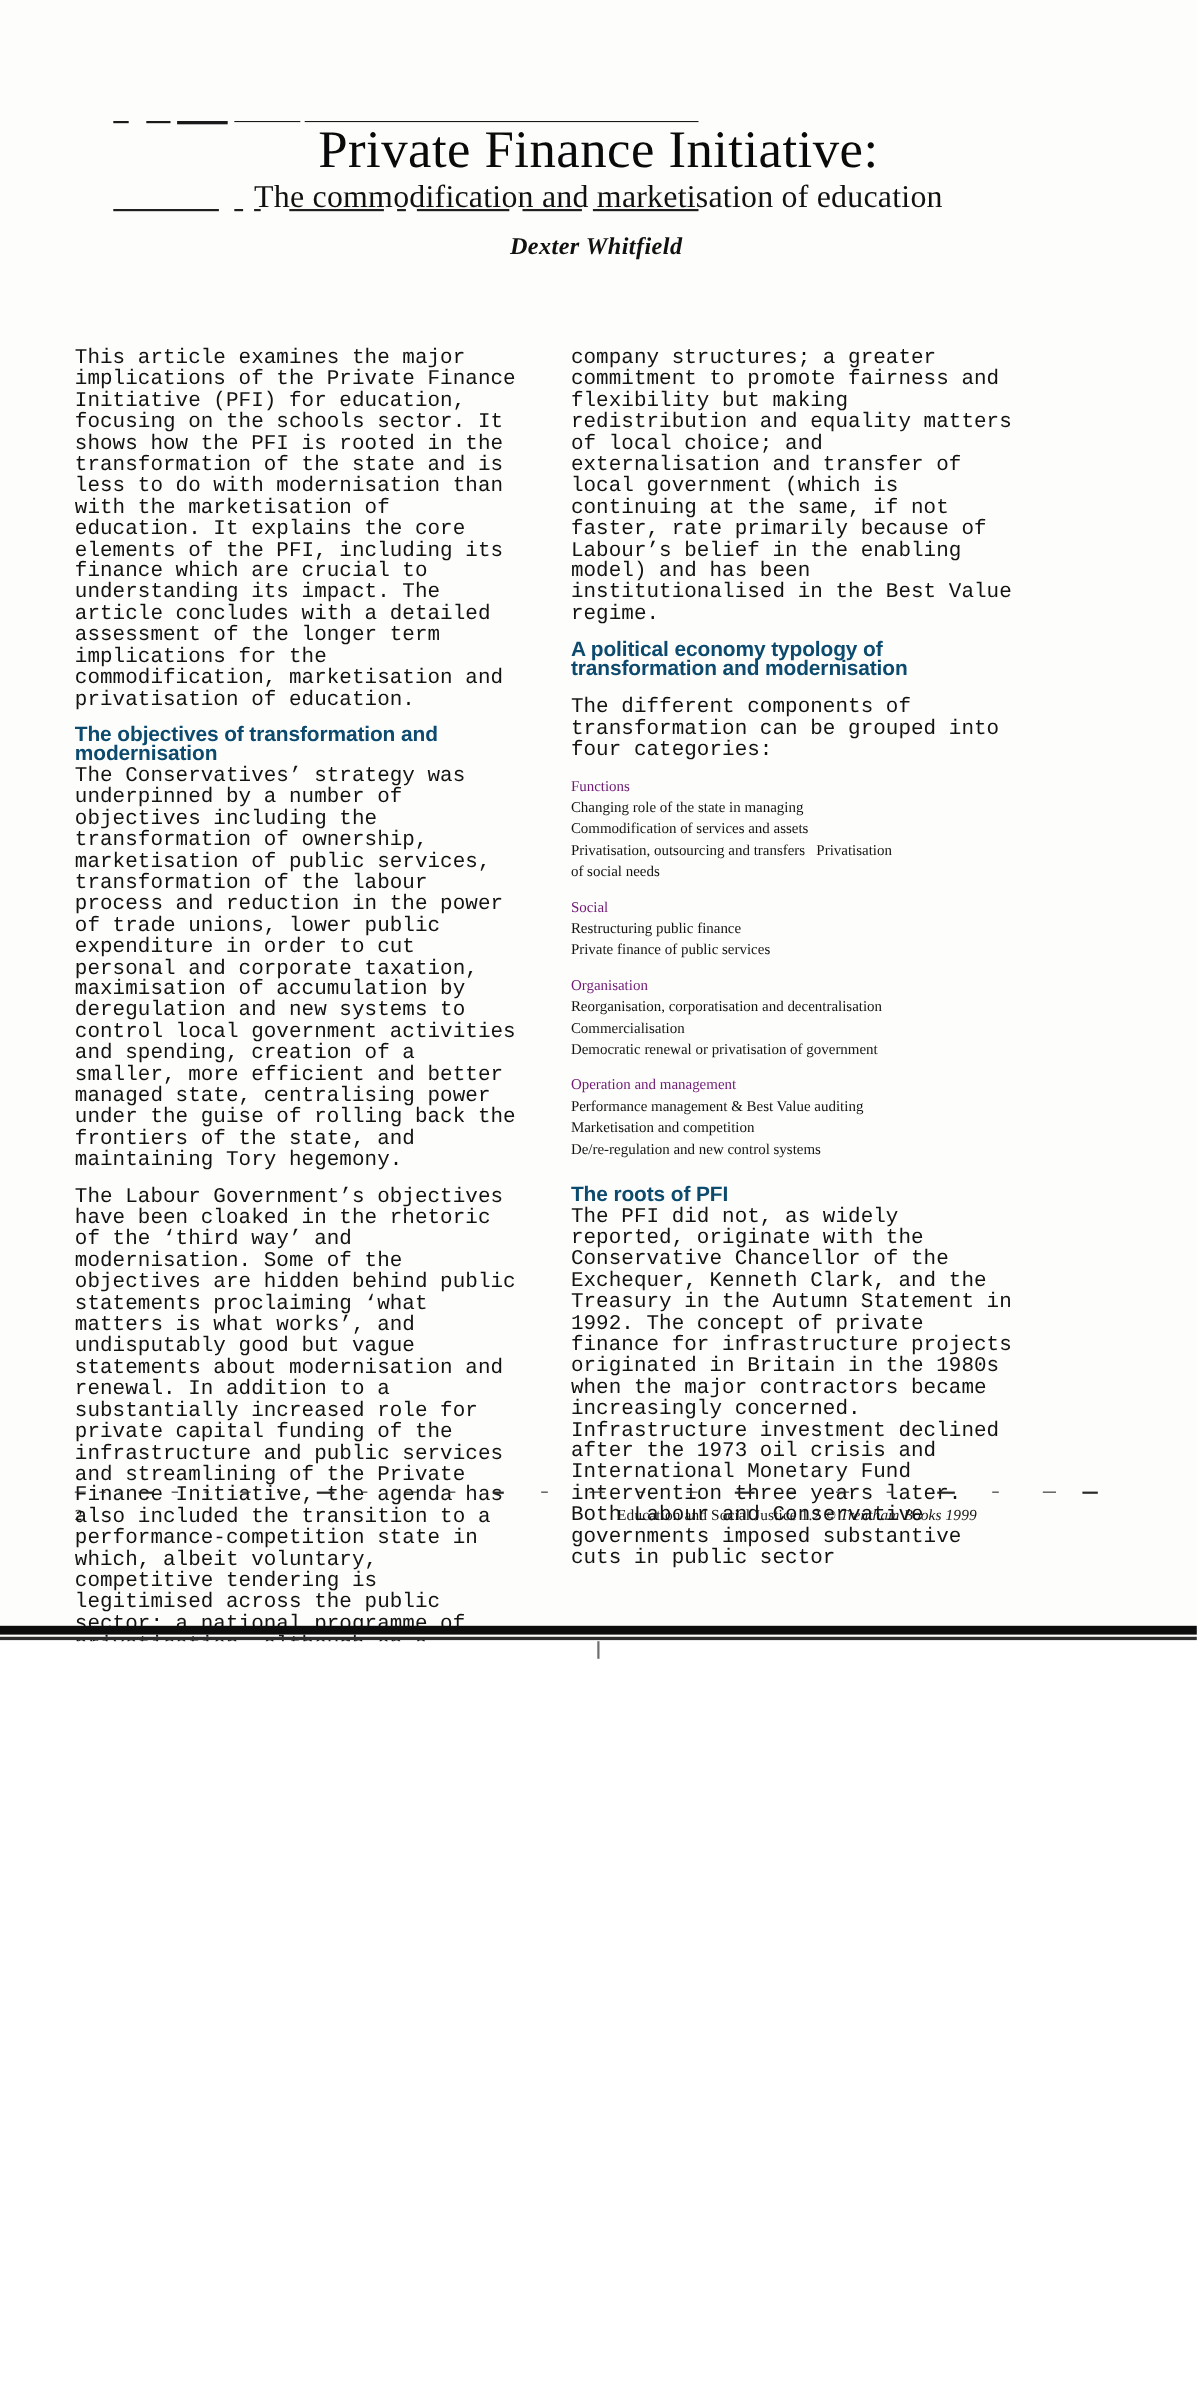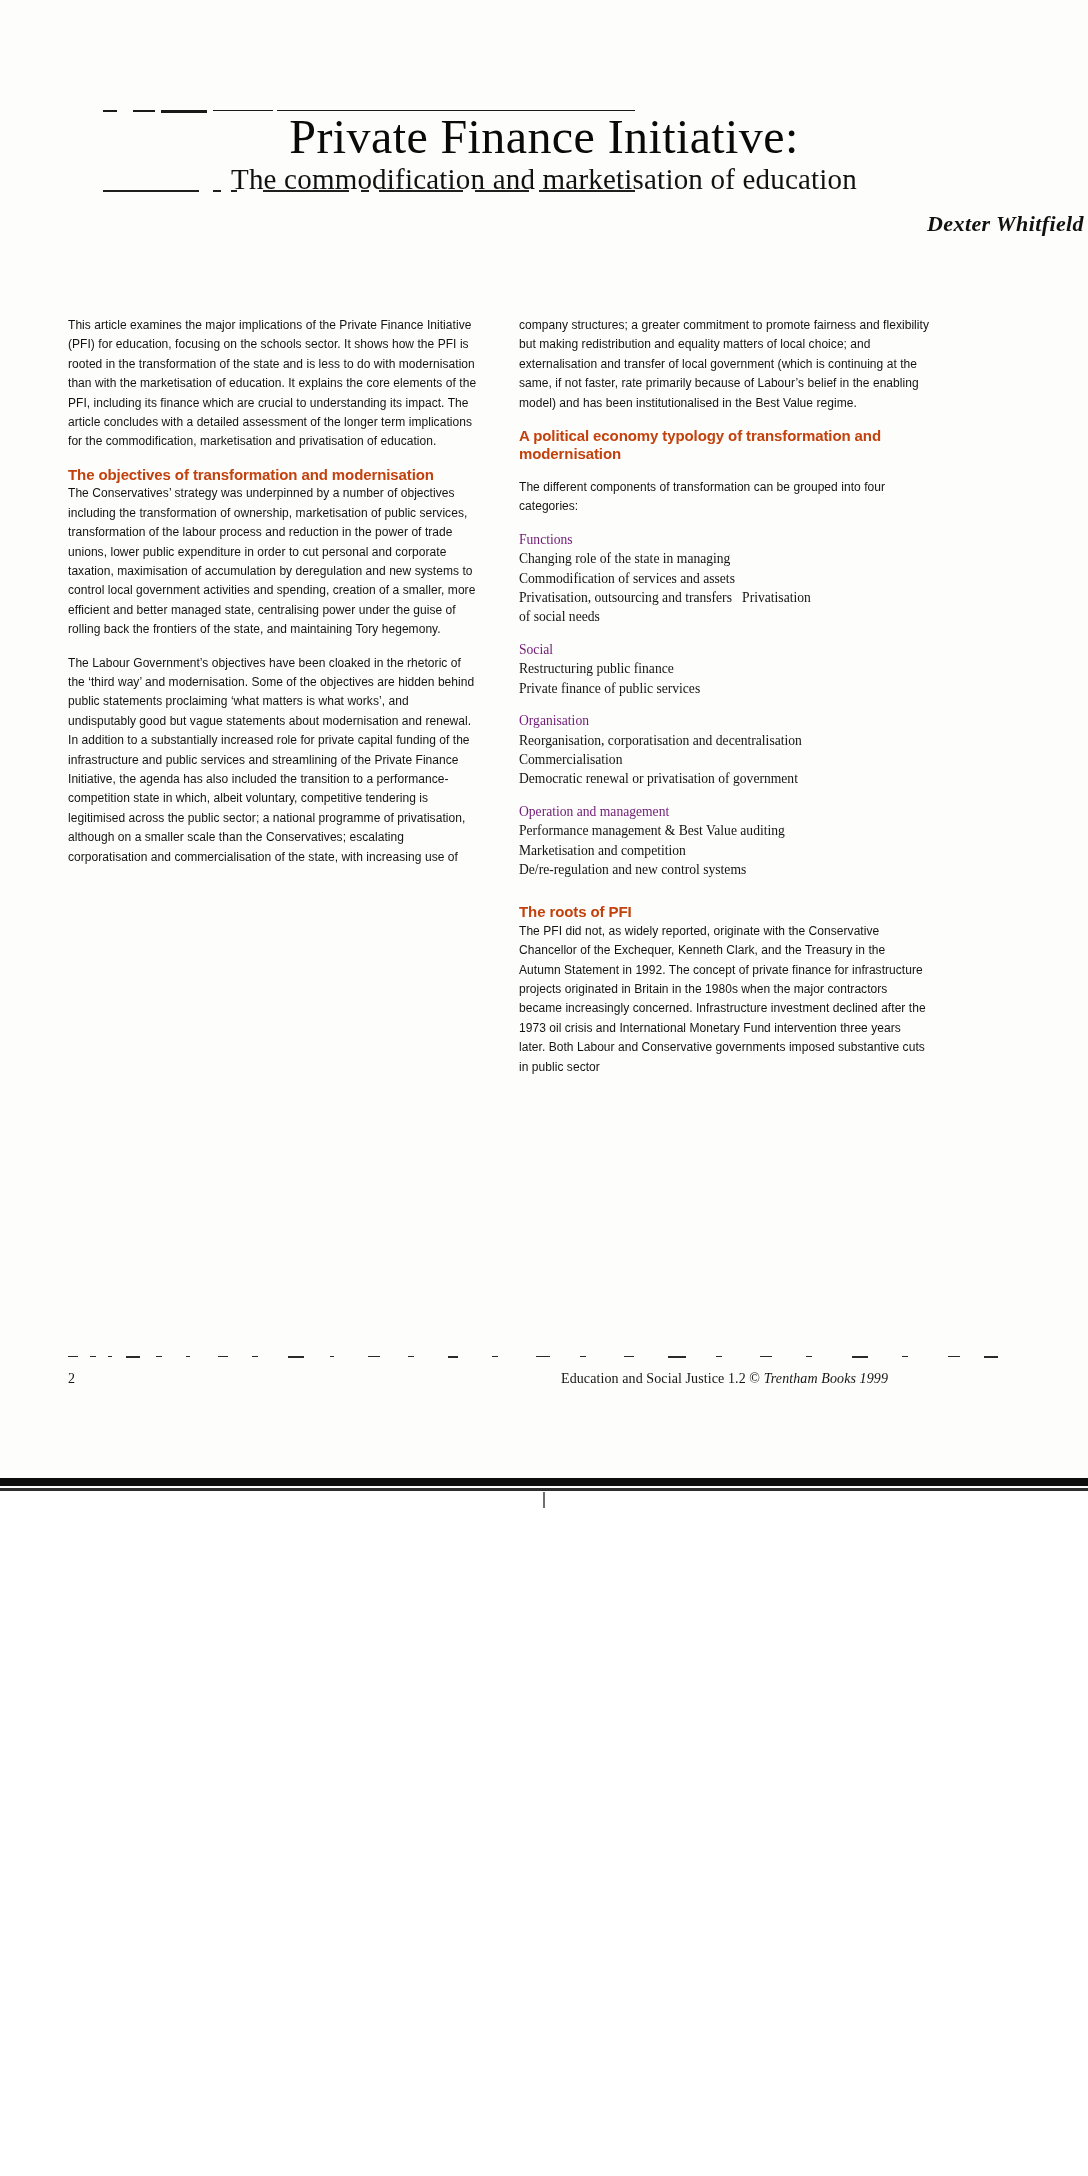--- a/index.html
+++ b/index.html
@@ -84,21 +84,21 @@
     line-height: 34px;
     letter-spacing: 0.2px;
     color: #111;
     font-weight: 400;
   }
   .author {
     position: absolute;
     left: 0;
     top: 211px;
     width: 1084px;
-    text-align: right;
+    text-align: center;
     font-family: "Liberation Serif", serif;
     font-size: 22px;
     font-weight: bold;
     font-style: italic;
     letter-spacing: 0.4px;
     color: #111;
   }
 
   
   .columns {
@@ -110,36 +110,36 @@
   }
   .col {
     position: absolute;
     top: 0;
     width: 410px;
   }
   .col-left  { left: 0; }
   .col-right { left: 451px; }
 
   .body-p {
-    font-family: Liberation Sans, sans-serif;
-    font-size: 12px;
+    font-family: Liberation Mono, monospace;
+    font-size: 19px;
     line-height: 19.4px;
     color: #131313;
     margin: 0 0 14px 0;
     text-align: left;
     letter-spacing: 0.05px;
   }
   .body-p.tight { margin-bottom: 0; margin-top: 16px; }
 
   .sec-h {
     font-family: "Liberation Sans", sans-serif;
-    font-size: 15px;
+    font-size: 19px;
     line-height: 17.5px;
     font-weight: bold;
-    color: #c2410c;
+    color: #0c4a6e;
     margin: 14px 0 1px 0;
     letter-spacing: -0.1px;
   }
 
   .cat-h {
     font-family: "Liberation Serif", serif;
     font-size: 13.6px;
     line-height: 19.4px;
     color: #701a75;
     margin: 13px 0 0 0;

